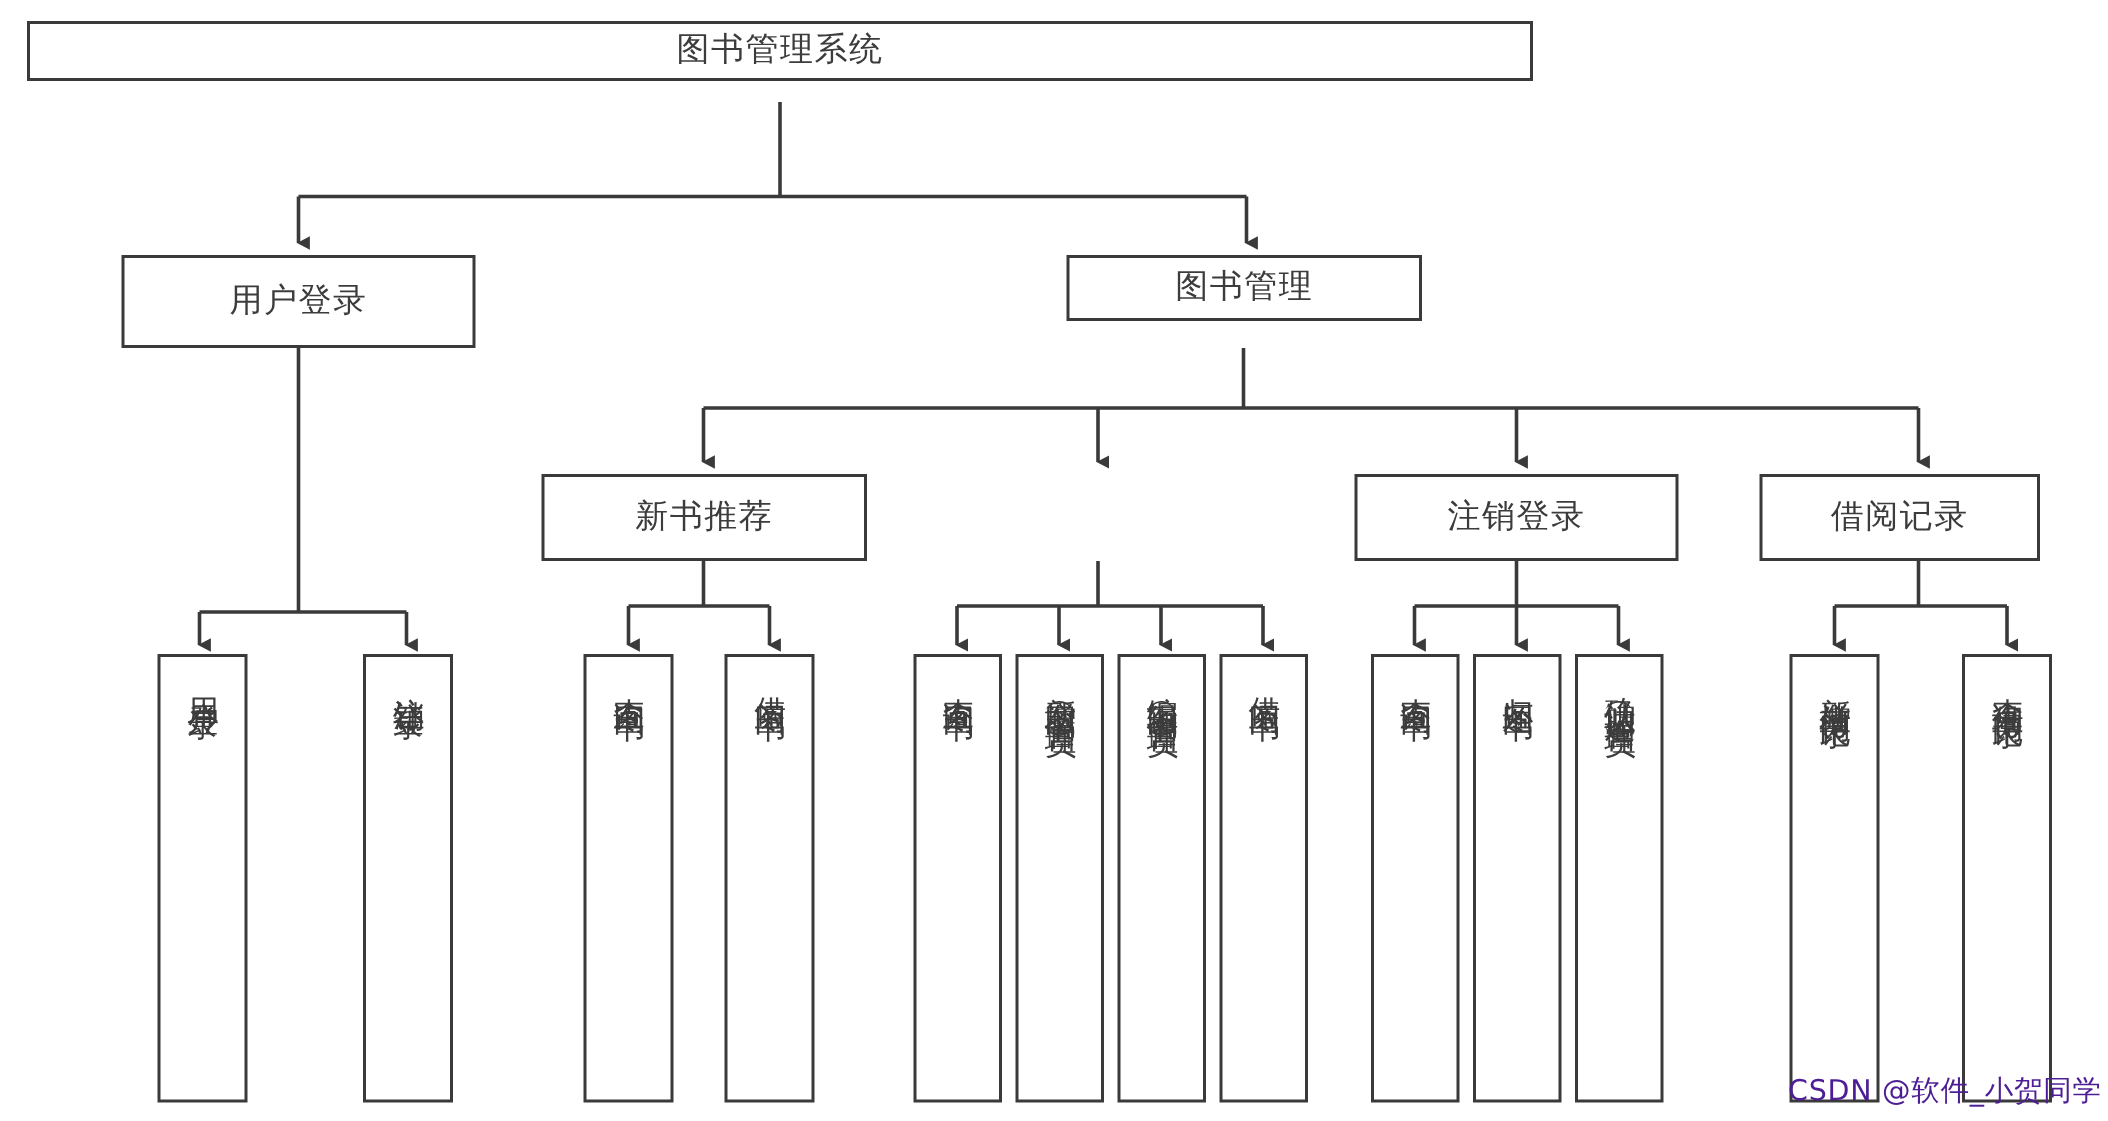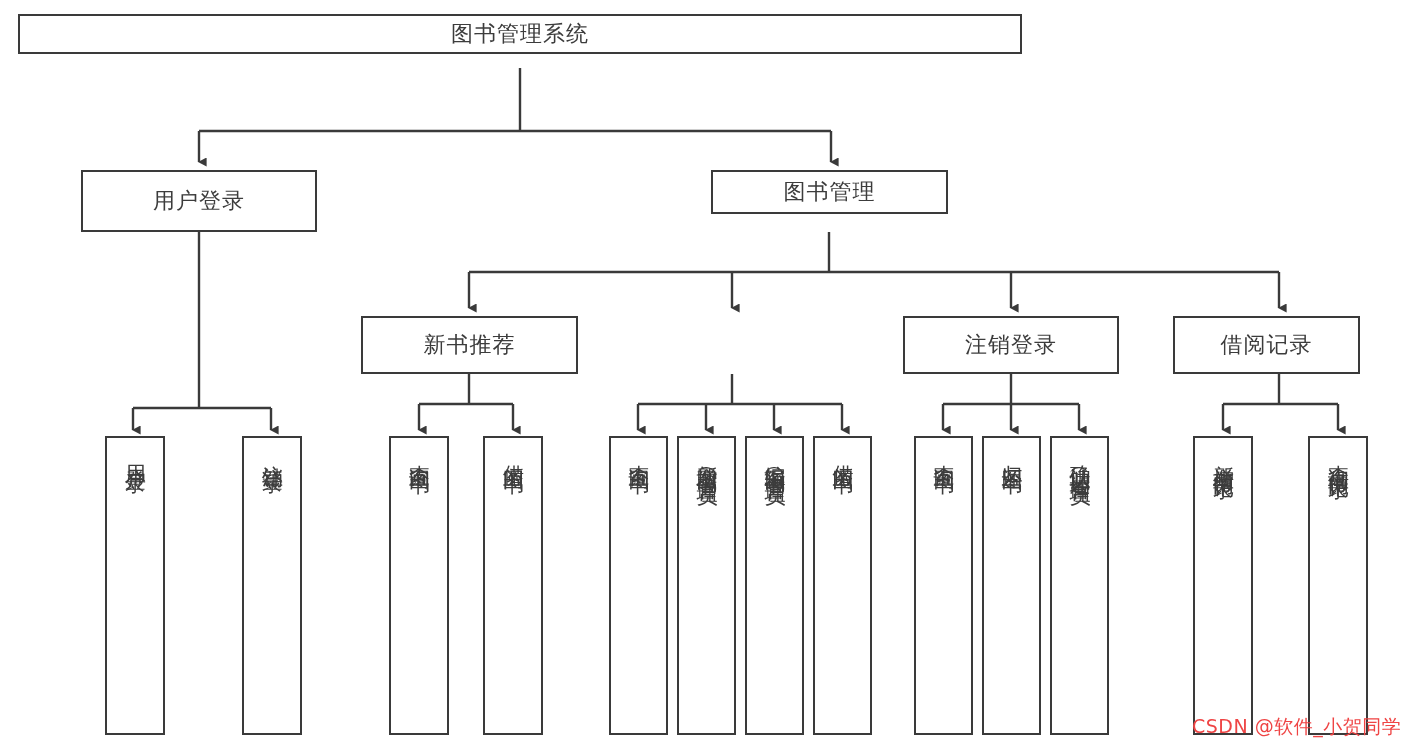--- a/index.html
+++ b/index.html
@@ -51,21 +51,21 @@
   }
   .node.vertical .node-label {
     writing-mode: vertical-rl;
     text-orientation: upright;
     font-size: 21px;
     letter-spacing: 3px;
     line-height: 1;
   }
   .watermark {
     position: absolute;
-    color: #ef4444;
+    color: #4c1d95;
     font-size: 19px;
     letter-spacing: 0.5px;
     white-space: nowrap;
     user-select: none;
   }
 </style>
 </head>
 <body>
 
 <div id="canvas">

